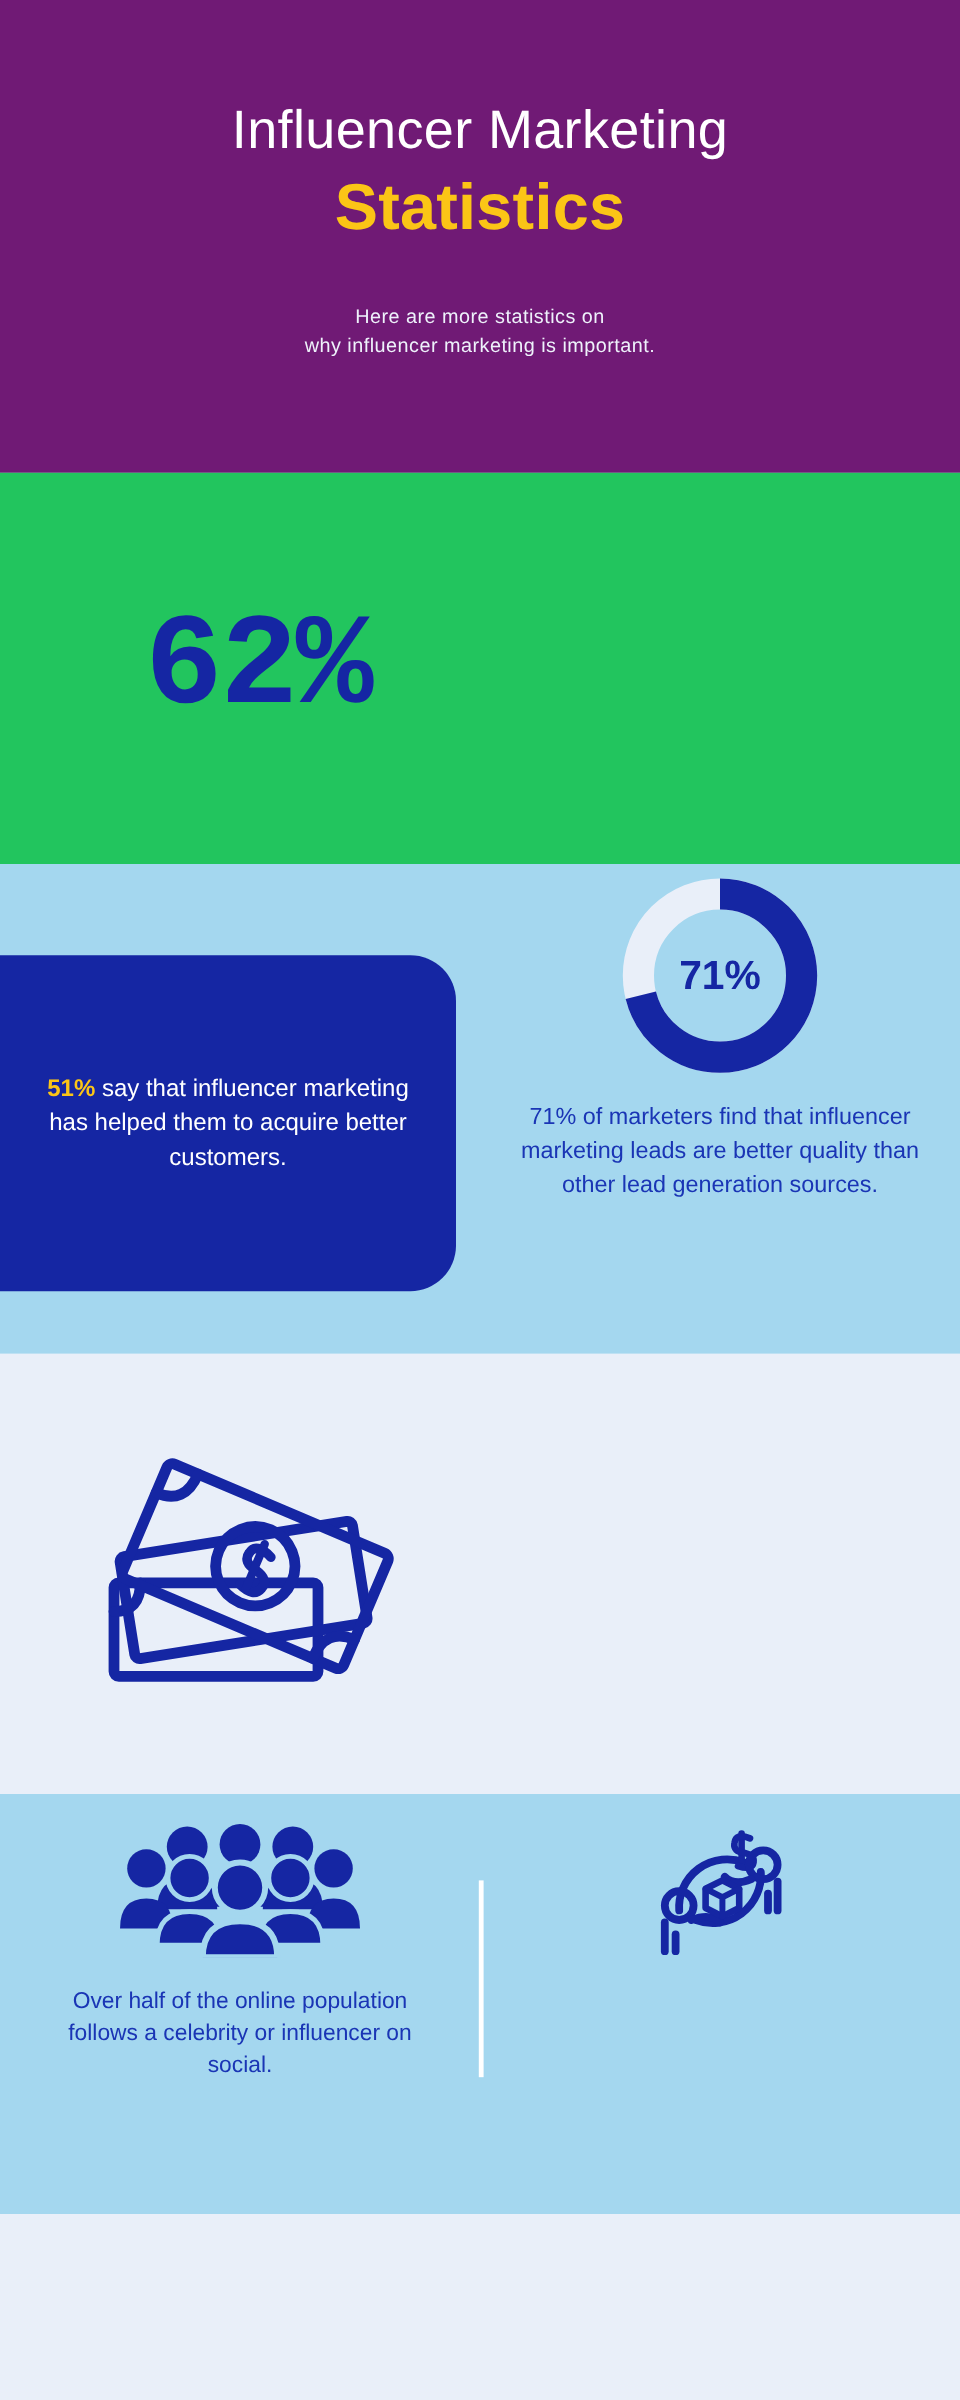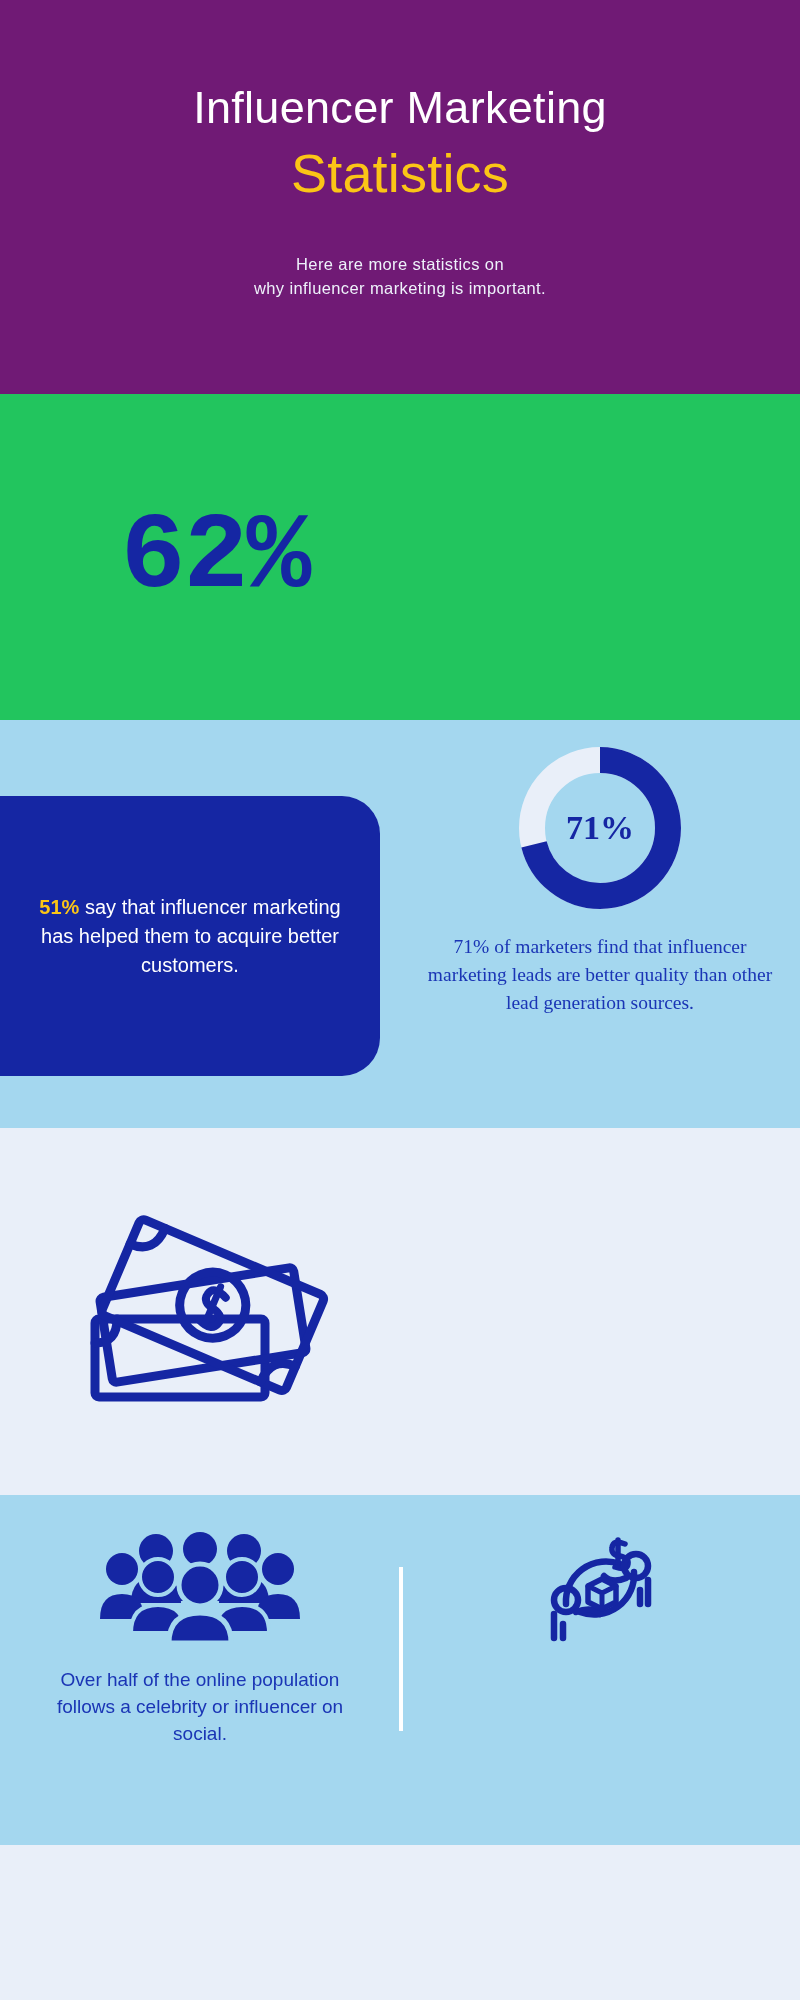--- a/index.html
+++ b/index.html
@@ -23,21 +23,21 @@
   .title {
     color:#ffffff;
     font-size:45px;
     font-weight:400;
     letter-spacing:0.3px;
     line-height:1.15;
   }
   .title-accent {
     color:#fbc516;
     font-size:54px;
-    font-weight:normal;
+    font-weight:bold;
     line-height:1.1;
     margin-top:10px;
     letter-spacing:0.2px;
   }
   .subtitle {
     color:#eef2fb;
     font-size:16.5px;
     line-height:1.45;
     margin-top:50px;
     letter-spacing:0.4px;
@@ -89,24 +89,23 @@
     color:#ffffff;
     font-size:20px;
     line-height:1.45;
     text-align:center;
     padding:0 26px;
   }
   .card-51 .hl { color:#fbc516; font-weight:bold; }
 
   .donut-wrap {
     position:absolute;
-    left:420px; top:23px;
+    left:420px; top:8px;
     width:360px;
     text-align:center;
-    font-family:Liberation Serif, serif;
   }
   .donut { position:relative; width:170px; height:170px; margin:0 auto; }
   .donut svg { display:block; }
   .donut-label {
     position:absolute; left:0; top:0; right:0; bottom:0;
     display:flex; align-items:center; justify-content:center;
     color:#1526a3; font-size:34px; font-weight:bold;
   }
   .donut-cap {
     color:#1a35b5;
@@ -144,21 +143,21 @@
     letter-spacing:-1px;
     margin:6px 0 8px;
   }
 
   
   .sec-two {
     background:#a4d7ef;
     height:350px;
     display:flex;
     position:relative;
-    padding-top:24px;
+    padding-top:12px;
   }
   .two-col {
     flex:1;
     text-align:center;
     padding:0 36px;
     display:flex;
     flex-direction:column;
     align-items:center;
   }
   .two-icon { height:135px; display:flex; align-items:center; justify-content:center; }

